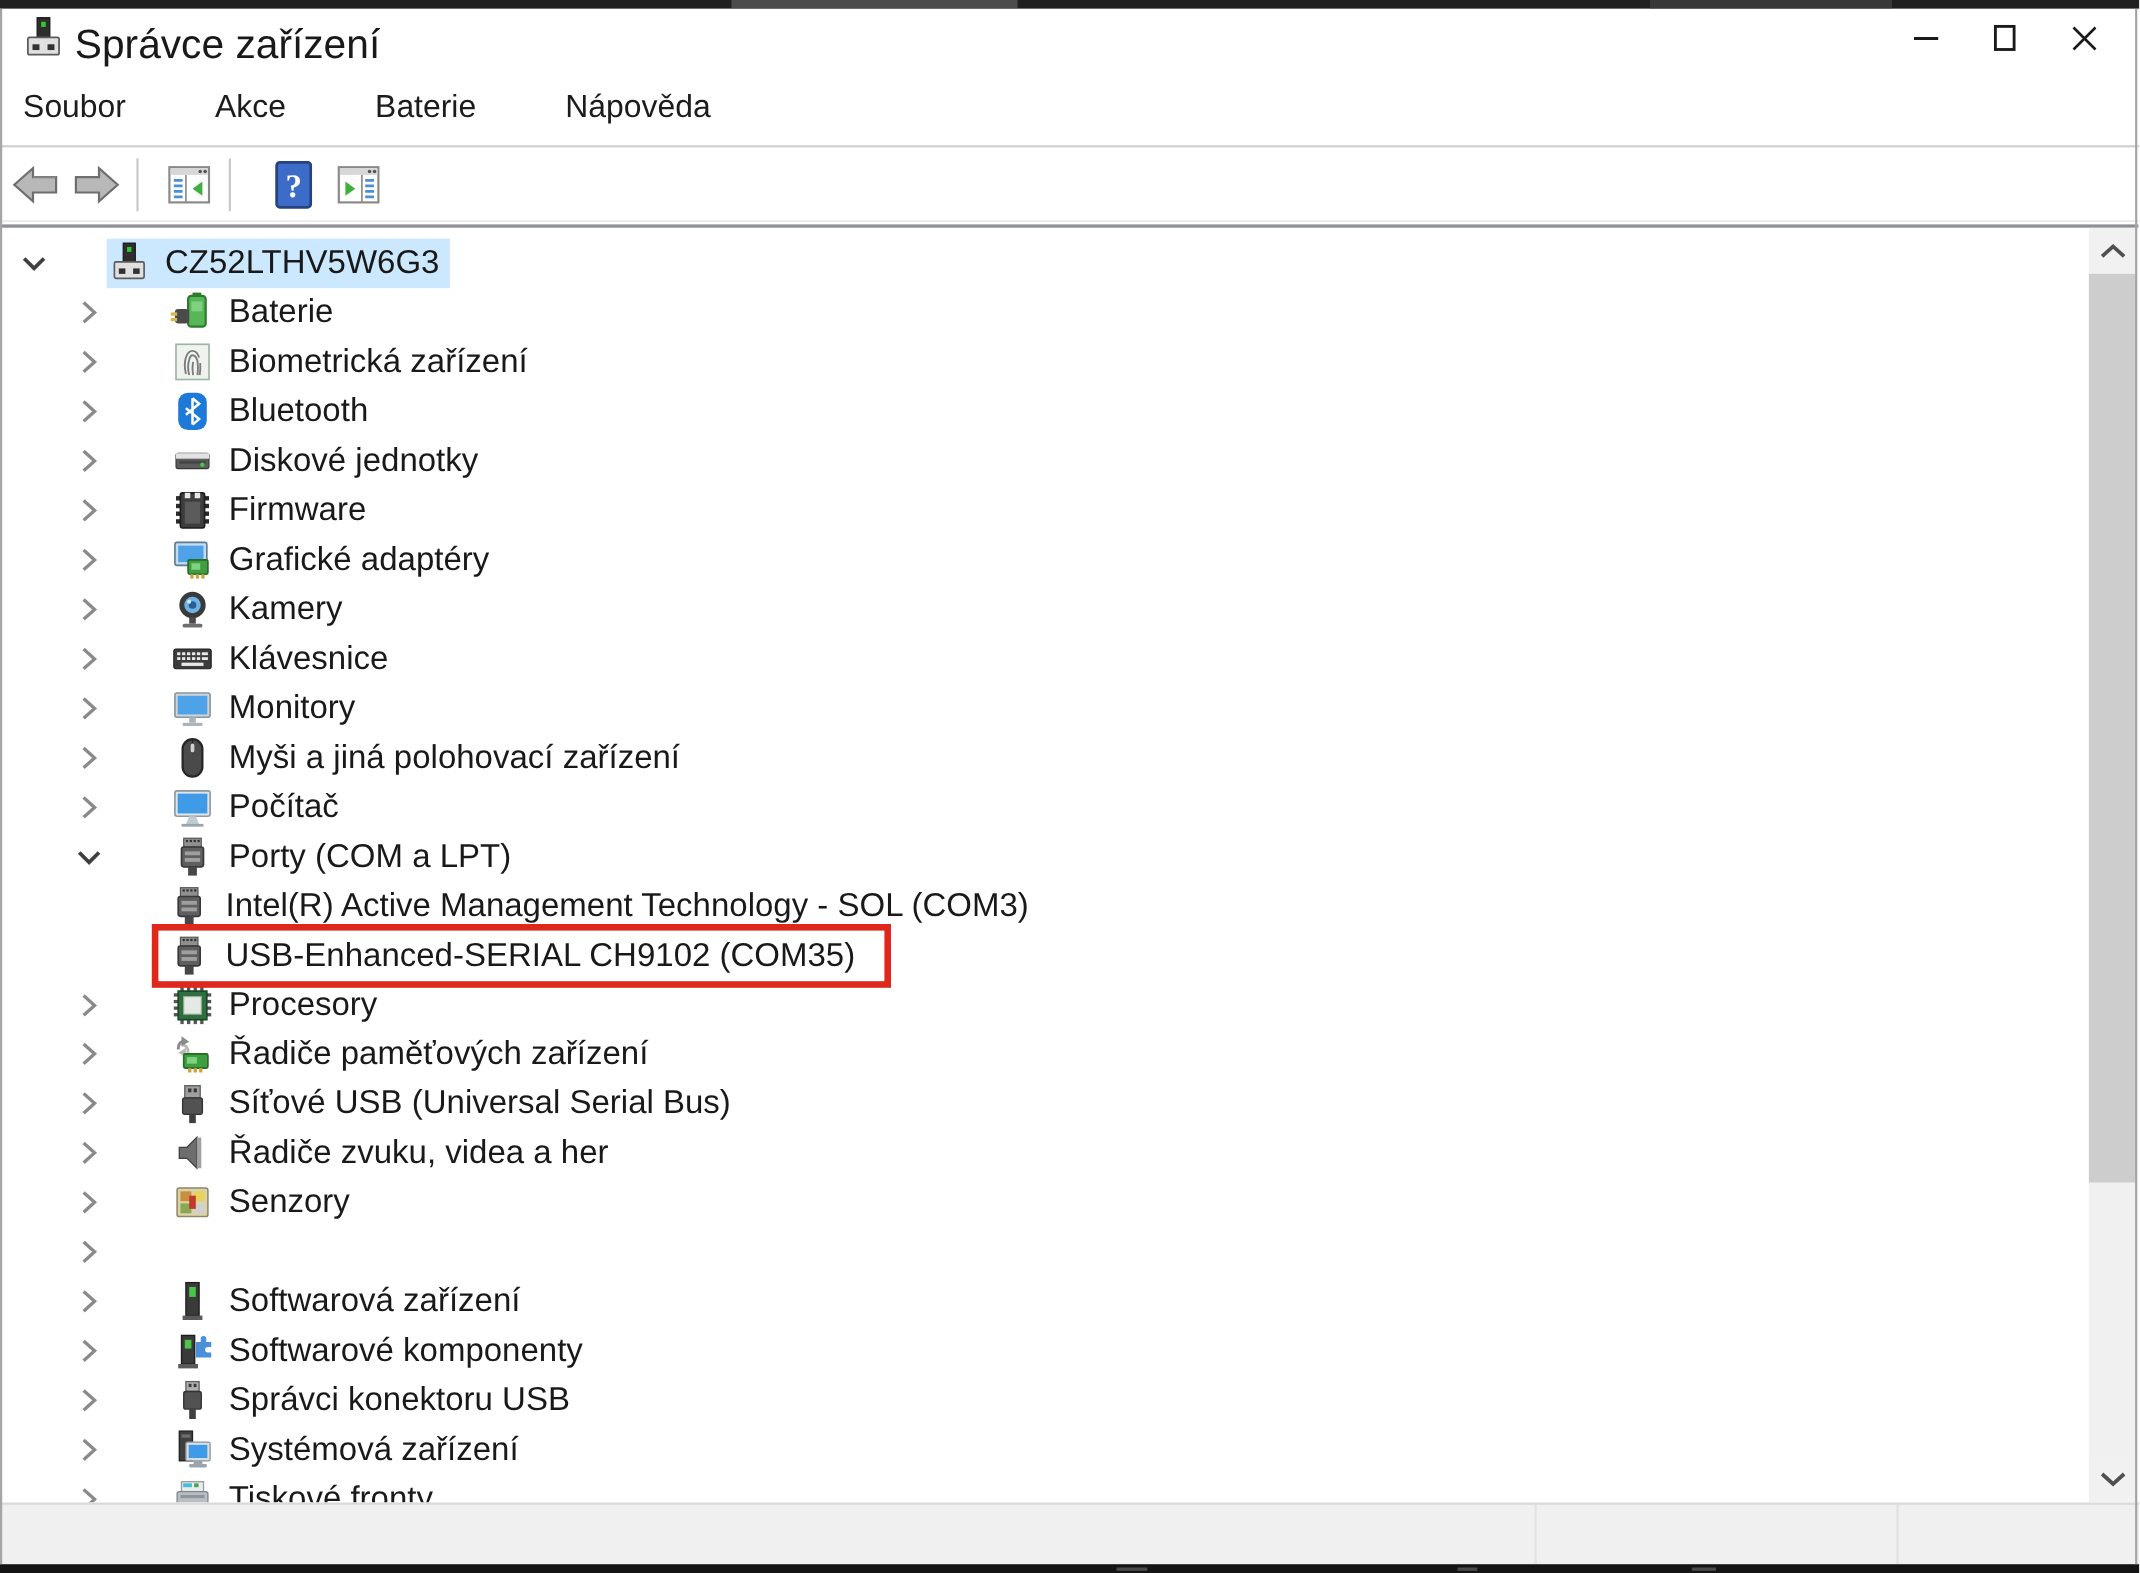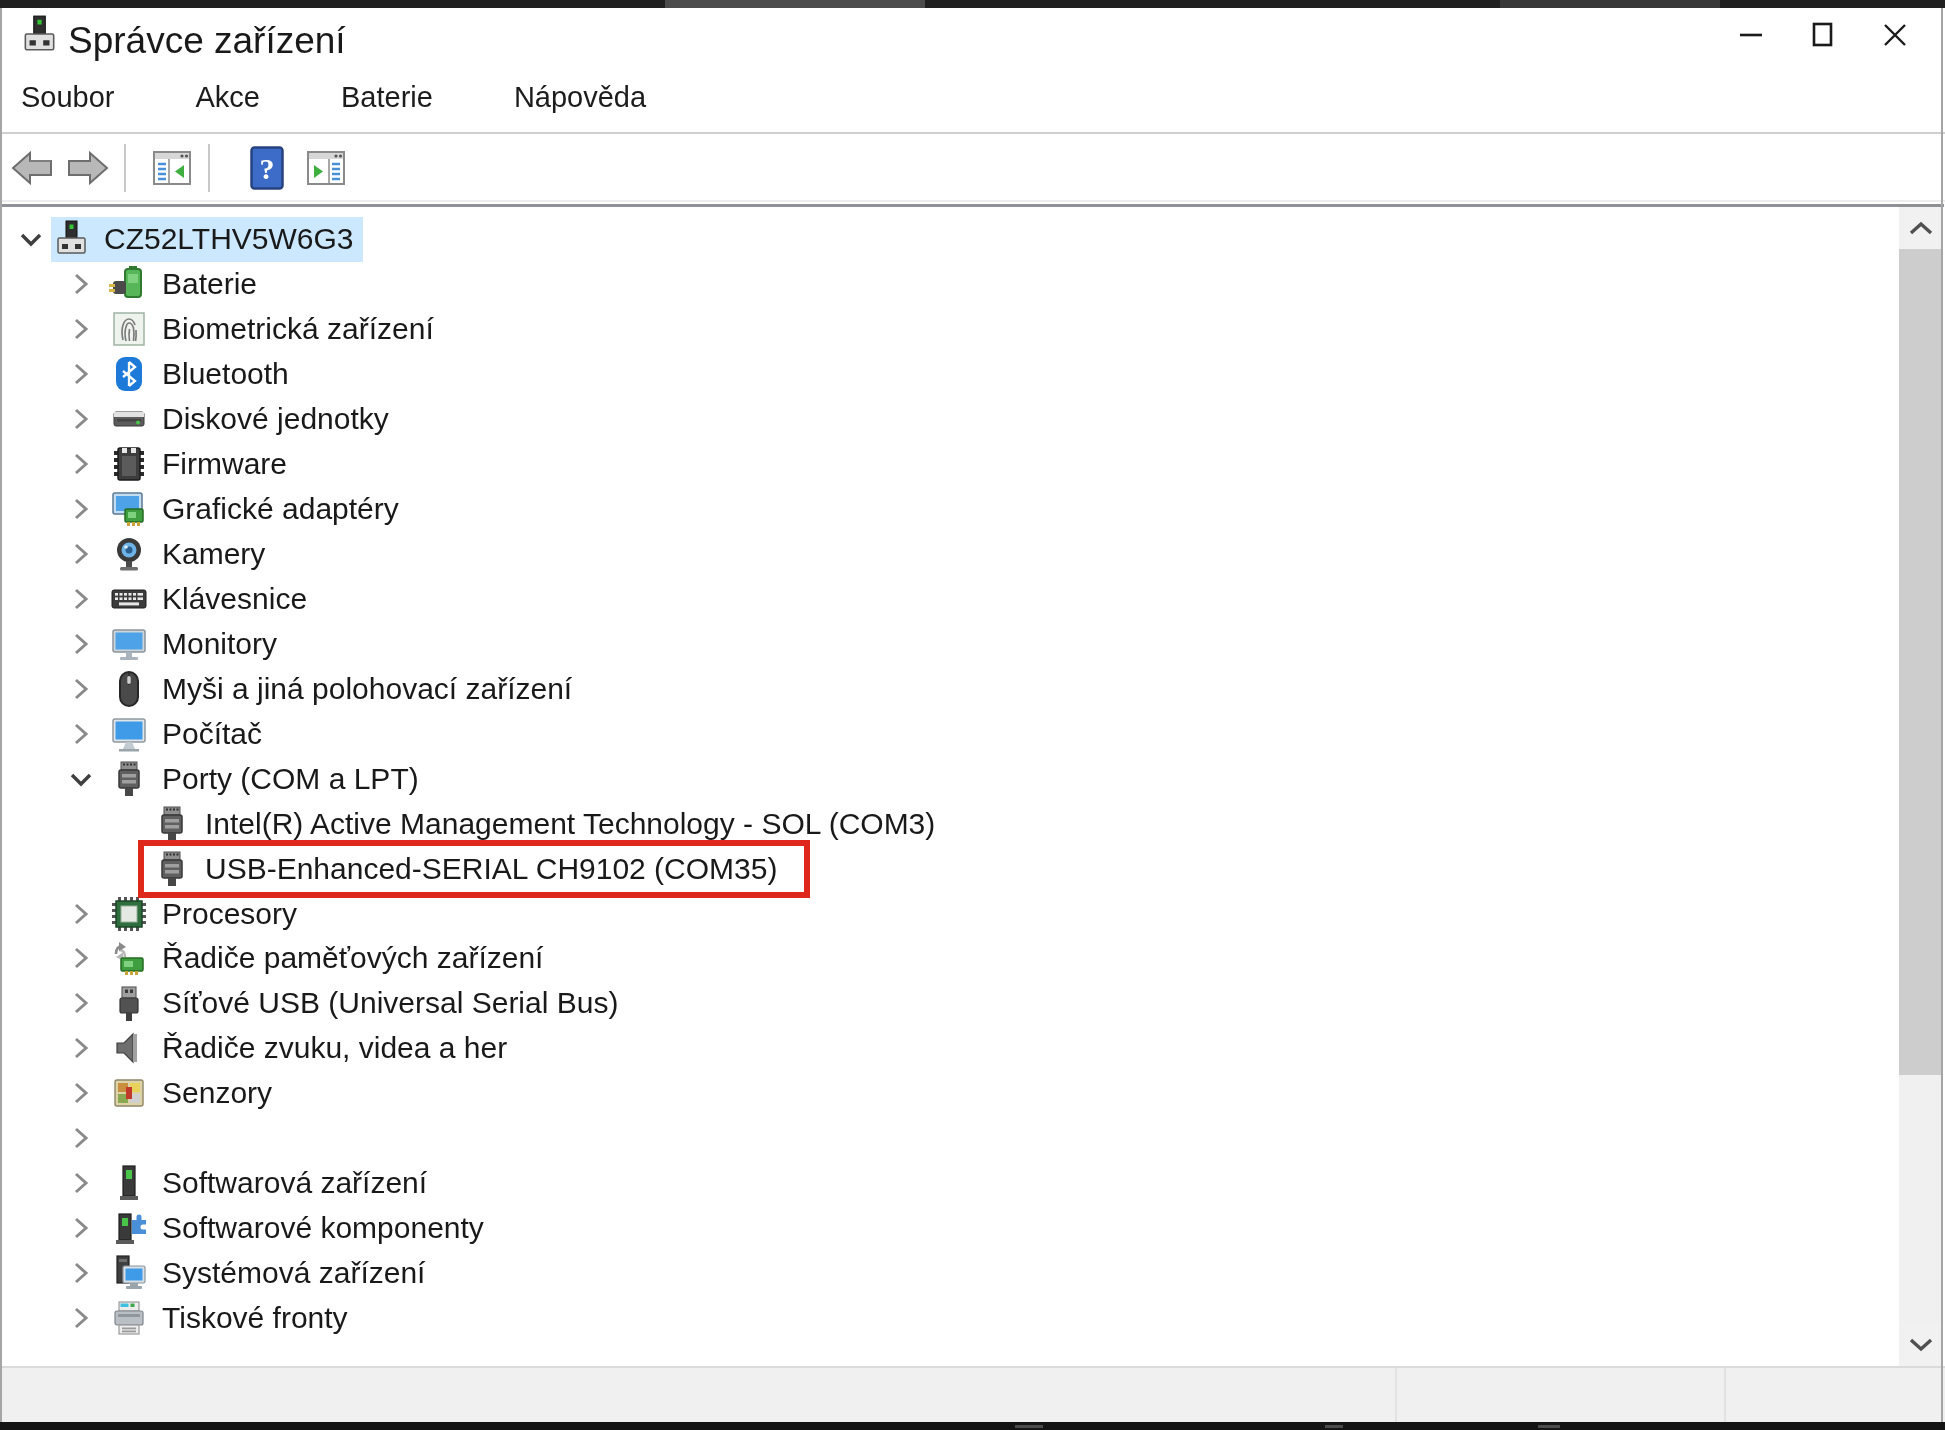--- a/index.html
+++ b/index.html
@@ -42,21 +42,21 @@
   .tb-sep  { width:2px; height:48px; background:#c9c9c9; margin-left:14px; }
   .tb-tree { margin-left:24px; width:44px; height:44px; }
   .tb-help { margin-left:40px; width:34px; height:44px; }
   .tb-prop { margin-left:20px; width:44px; height:44px; }
   .tb-btn svg { width:100%; height:100%; display:block; }
 
   
   .treepanel { position:absolute; left:1px; top:204px; width:1943px; height:1162px;
                background:#fff; border-top:3px solid #8d9196; overflow:hidden; }
   .tree-rows { position:absolute; left:0; top:0; right:44px; bottom:0; padding-top:10px; overflow:hidden; }
-  .tree-row { position:relative; display:flex; align-items:center; height:44.95px; white-space:nowrap; }
+  .tree-row { position:relative; display:flex; align-items:center; height:44.95px; white-space:nowrap;gap:46px; }
   .expander { width:36px; height:44px; flex:0 0 36px; display:flex; align-items:center; justify-content:center; }
   .lvl0 .expander { margin-left:12px; }
   .lvl1 .expander { margin-left:62px; }
   .tree-icon { width:40px; height:40px; flex:0 0 40px; }
   .tree-icon svg { width:100%; height:100%; display:block; }
   .row-content { position:relative; display:flex; align-items:center; height:100%; padding-right:9px; }
   .lvl0 .row-content { margin-left:2px; }
   .lvl1 .row-content { margin-left:10px; }
   .lvl2 .row-content { margin-left:151px; }
   .tree-label { margin-left:13px; font-size:30px; color:#191919; }
@@ -651,20 +651,39 @@
   </div>
         <div class="tree-row lvl1">
     <span class="expander">
             <svg width="22" height="30" viewBox="0 0 22 30">
               <path d="M6 6 L16 15 L6 24" stroke="#8a8a8a" stroke-width="3" fill="none"></path>
             </svg>
           </span>
     <span class="row-content">
       <span class="tree-icon">
               <svg viewBox="0 0 40 40">
+                <rect x="14" y="3" width="12" height="9" fill="#b0b0b0" stroke="#5f5f5f" stroke-width="1.2"></rect>
+                <rect x="16.5" y="5" width="2.6" height="3" fill="#3a3a3a"></rect>
+                <rect x="21" y="5" width="2.6" height="3" fill="#3a3a3a"></rect>
+                <rect x="12" y="12" width="16" height="16" rx="2" fill="#525252" stroke="#333" stroke-width="1.2"></rect>
+                <rect x="17" y="28" width="6" height="9" fill="#3f3f3f"></rect>
+              </svg>
+            </span>
+      <span class="tree-label">Správci konektoru USB</span>
+    </span>
+  </div>
+        <div class="tree-row lvl1">
+    <span class="expander">
+            <svg width="22" height="30" viewBox="0 0 22 30">
+              <path d="M6 6 L16 15 L6 24" stroke="#8a8a8a" stroke-width="3" fill="none"></path>
+            </svg>
+          </span>
+    <span class="row-content">
+      <span class="tree-icon">
+              <svg viewBox="0 0 40 40">
                 <rect x="8" y="3" width="12" height="27" fill="#3f3f3f" stroke="#222" stroke-width="1.2"></rect>
                 <rect x="10" y="6" width="8" height="3" fill="#6e6e6e"></rect>
                 <rect x="14" y="13" width="22" height="17" rx="1.5" fill="#d8e0e6" stroke="#8a949c" stroke-width="1.2"></rect>
                 <rect x="16.5" y="15.5" width="17" height="12" fill="#3f9ae8"></rect>
                 <rect x="21" y="30" width="8" height="3" fill="#9aa4ab"></rect>
                 <rect x="17" y="33" width="16" height="3" rx="1" fill="#9aa4ab"></rect>
               </svg>
             </span>
       <span class="tree-label">Systémová zařízení</span>
     </span>

